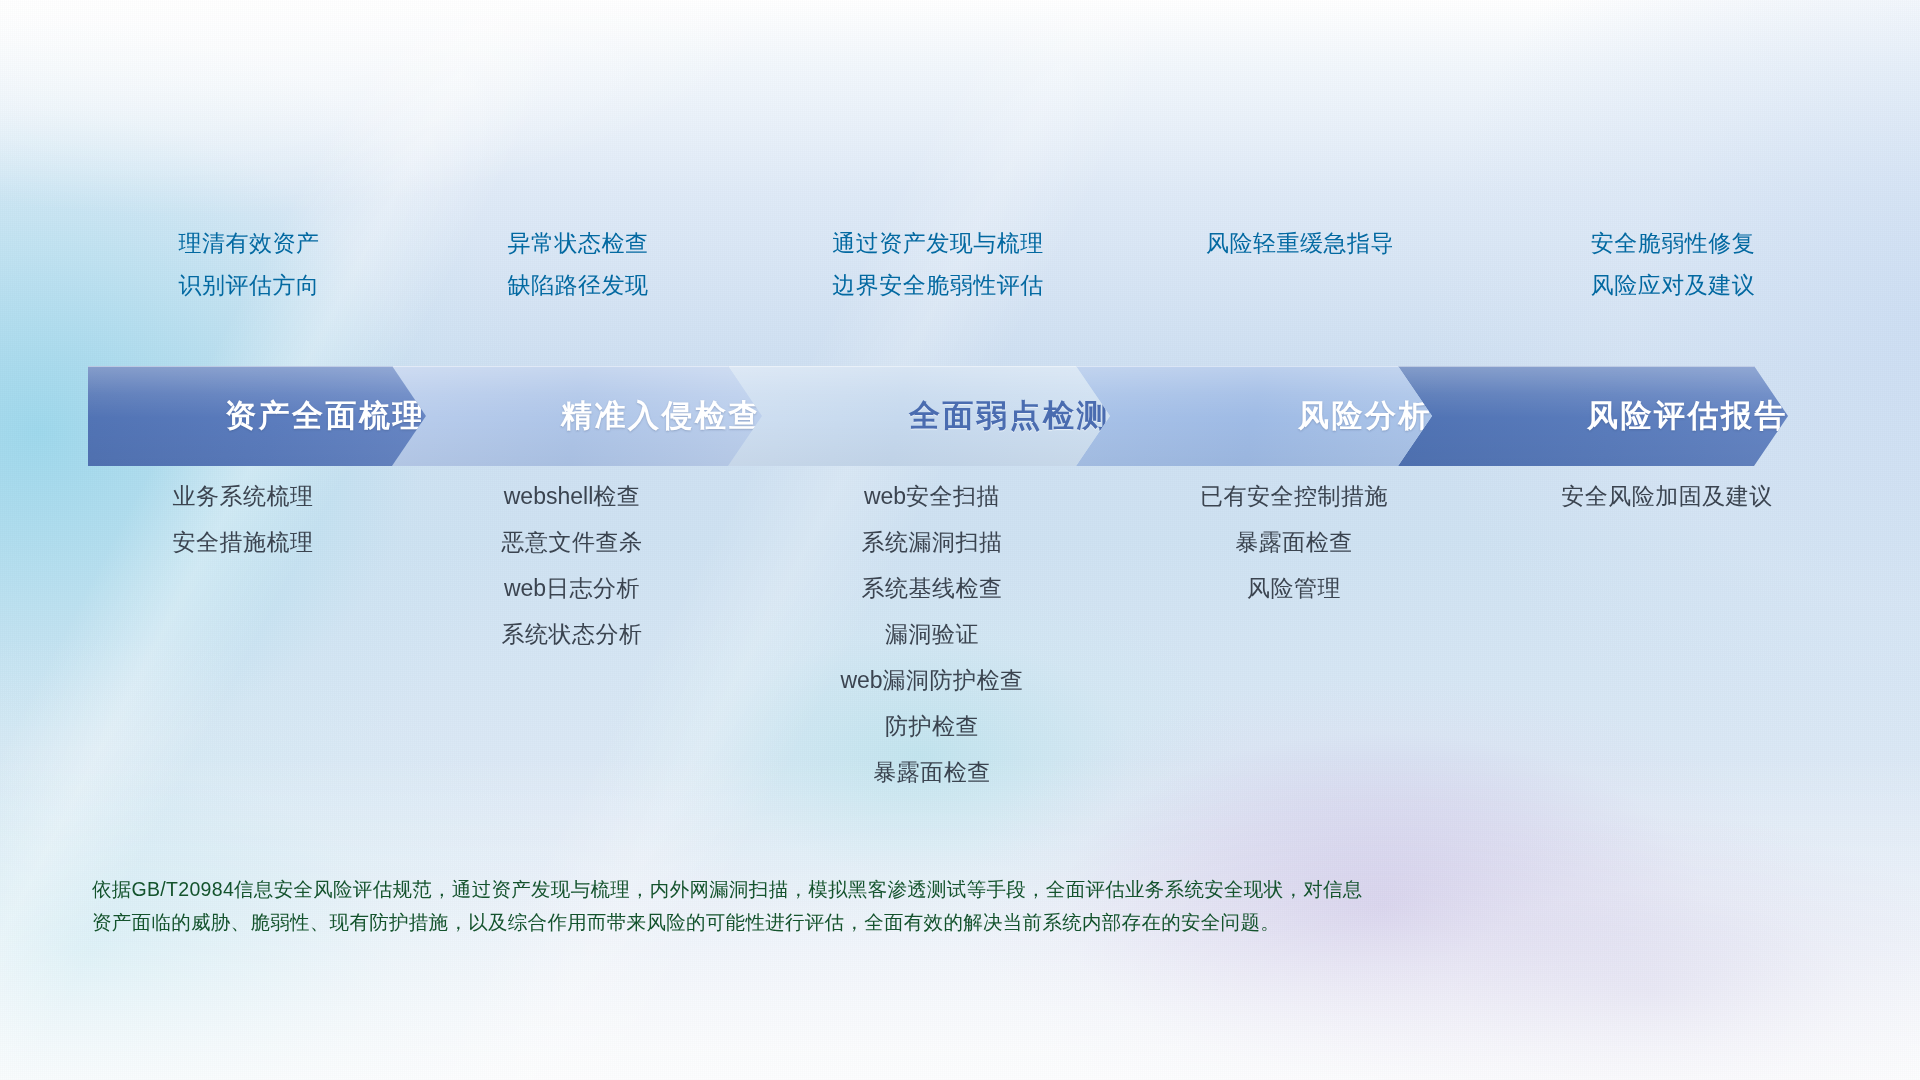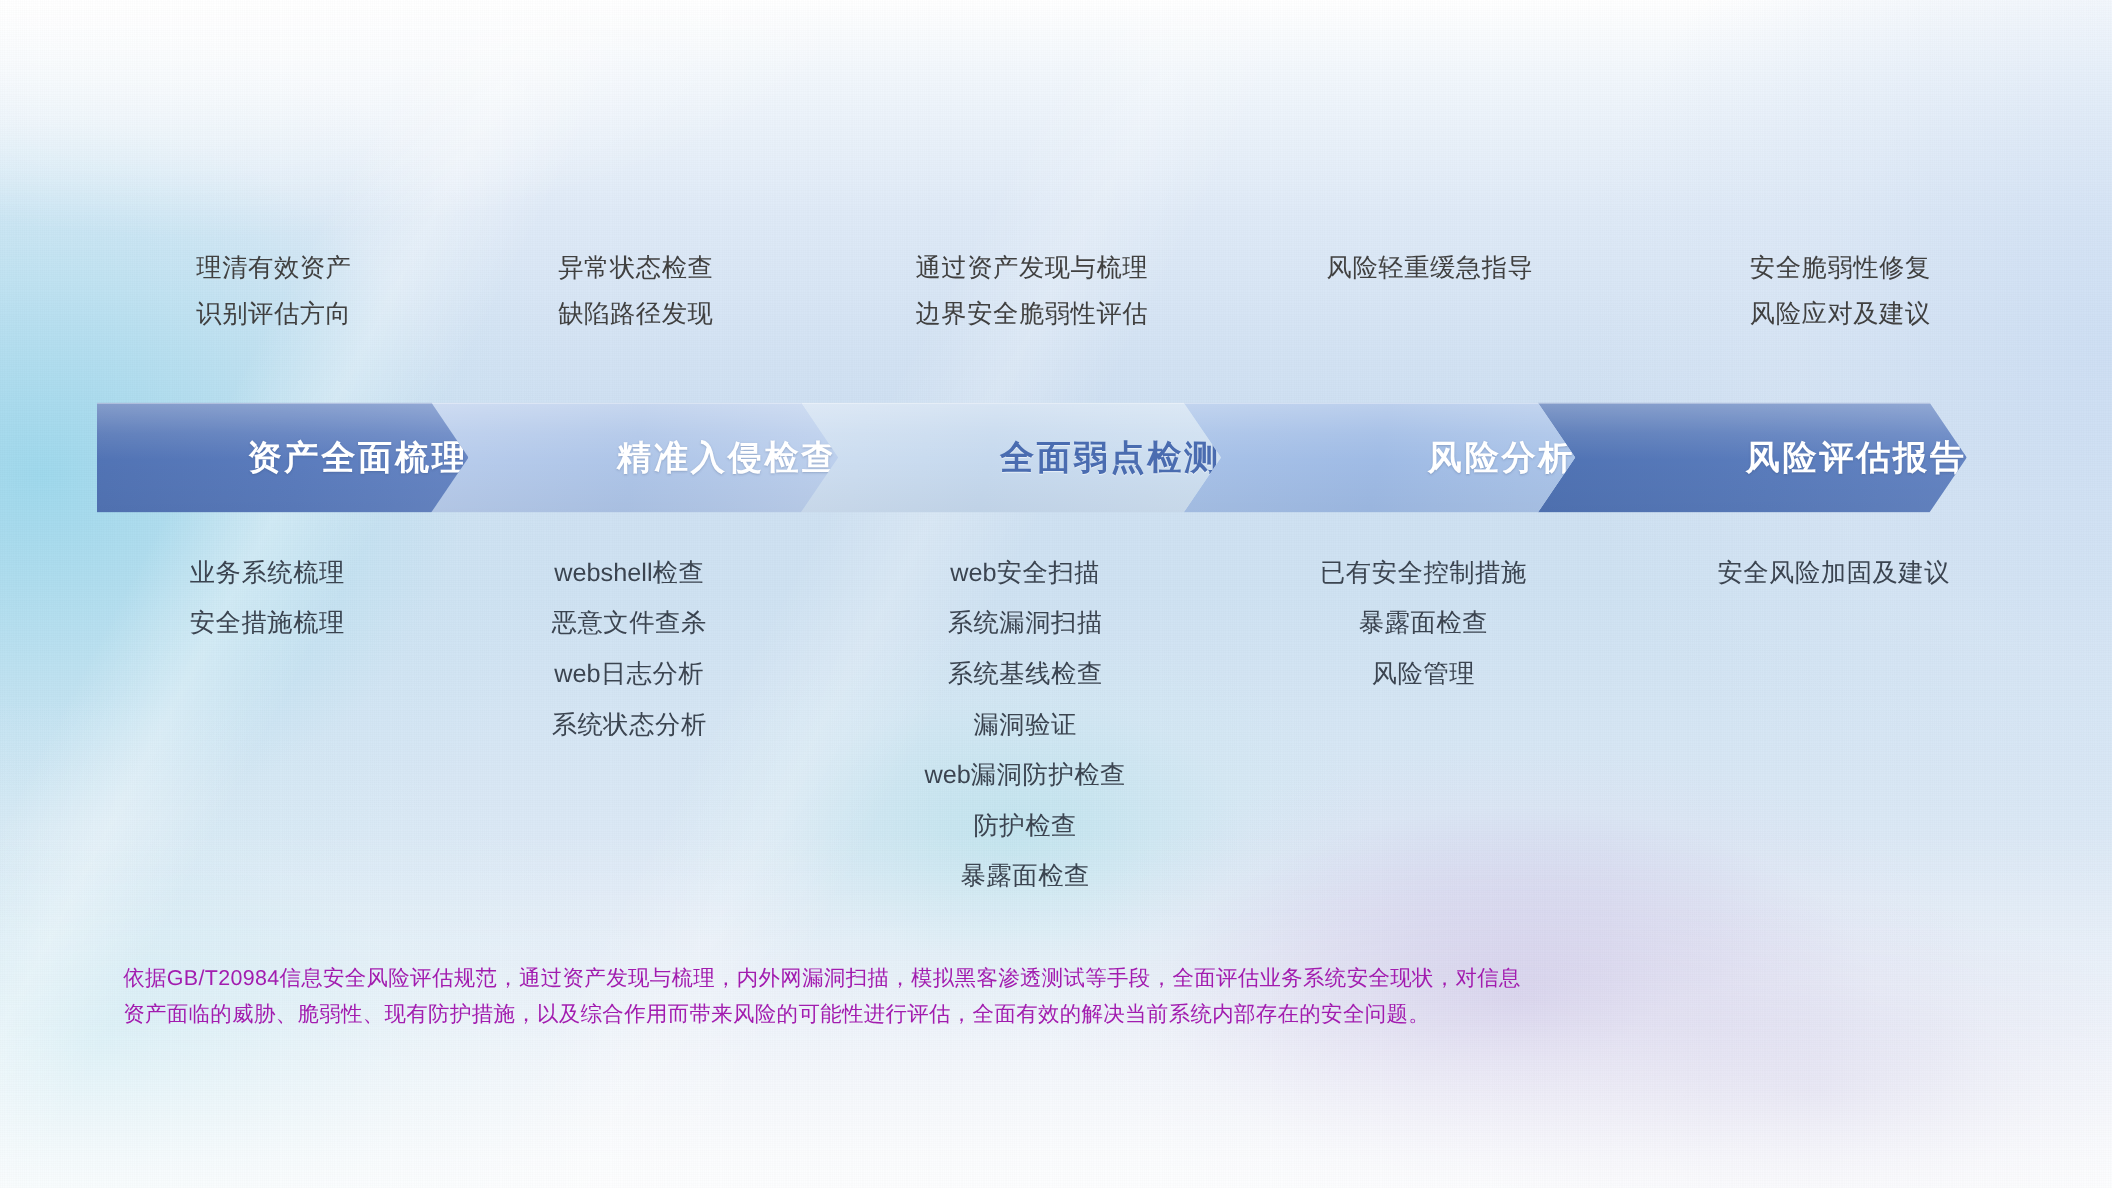--- a/index.html
+++ b/index.html
@@ -136,21 +136,21 @@
   .top-cell {
     display: flex;
     flex-direction: column;
     align-items: center;
     justify-content: flex-start;
     gap: 12px;
   }
   .cap {
     font-size: 23px;
     line-height: 30px;
-    color: #404040;
+    color: #0369a1;
     letter-spacing: .5px;
     white-space: nowrap;
     margin-left: 12px;
   }
 
   
   .banner {
     position: absolute;
     left: 88px;
     top: 366px;
@@ -213,21 +213,21 @@
   .chev.c1 .chev-label,
   .chev.c2 .chev-label,
   .chev.c4 .chev-label,
   .chev.c5 .chev-label { color: #ffffff; text-shadow: 0 1px 2px rgba(40,60,100,0.25); }
   .chev.c3 .chev-label { color: #4a6cb0; text-shadow: 0 1px 1px rgba(255,255,255,0.6); }
 
   
   .bottom-row {
     position: absolute;
     left: 88px;
-    top: 505px;
+    top: 481px;
     width: 1776px;
     display: flex;
   }
   .bot-cell {
     display: flex;
     flex-direction: column;
     align-items: center;
     gap: 16px;
   }
   .item {
@@ -235,26 +235,26 @@
     line-height: 30px;
     color: #3b4450;
     letter-spacing: .5px;
     white-space: nowrap;
   }
   .item .lat { font-weight: normal; letter-spacing: 0; }
 
   
   .footer {
     position: absolute;
-    left: 112px;
+    left: 92px;
     top: 873px;
     width: 1640px;
     font-size: 19.5px;
     line-height: 33px;
-    color: #a21caf;
+    color: #14532d;
     letter-spacing: .3px;
   }
 </style>
 </head>
 <body>
 
 <div id="stage">
 
   <div class="bg-layer bg-base"></div>
   <div class="bg-layer bg-glow-right"></div>

